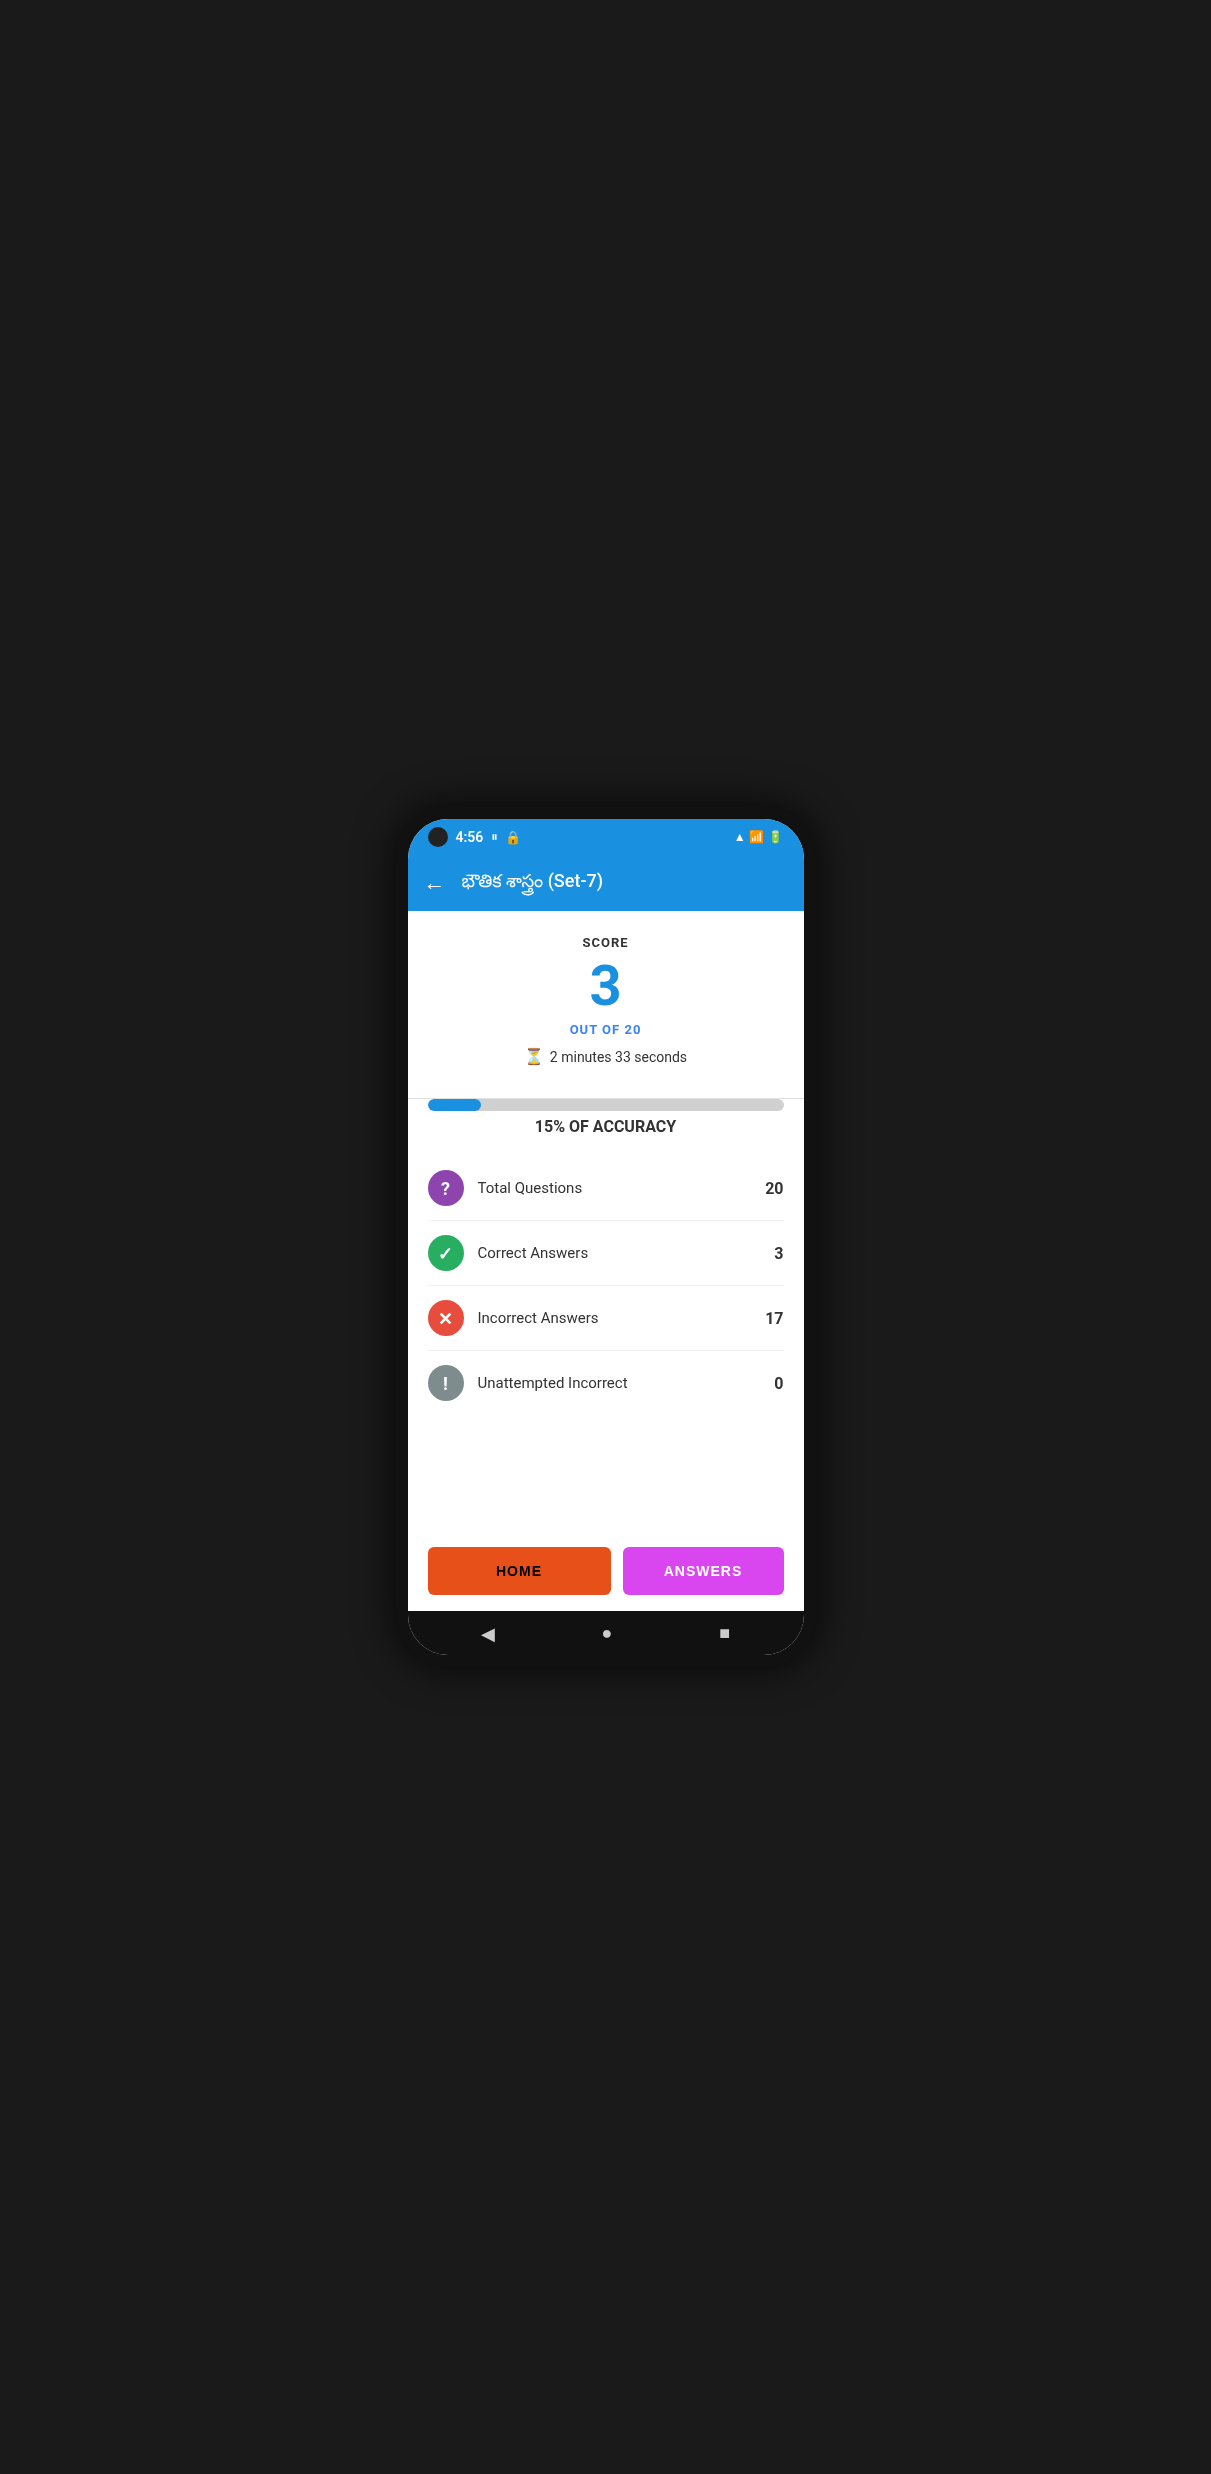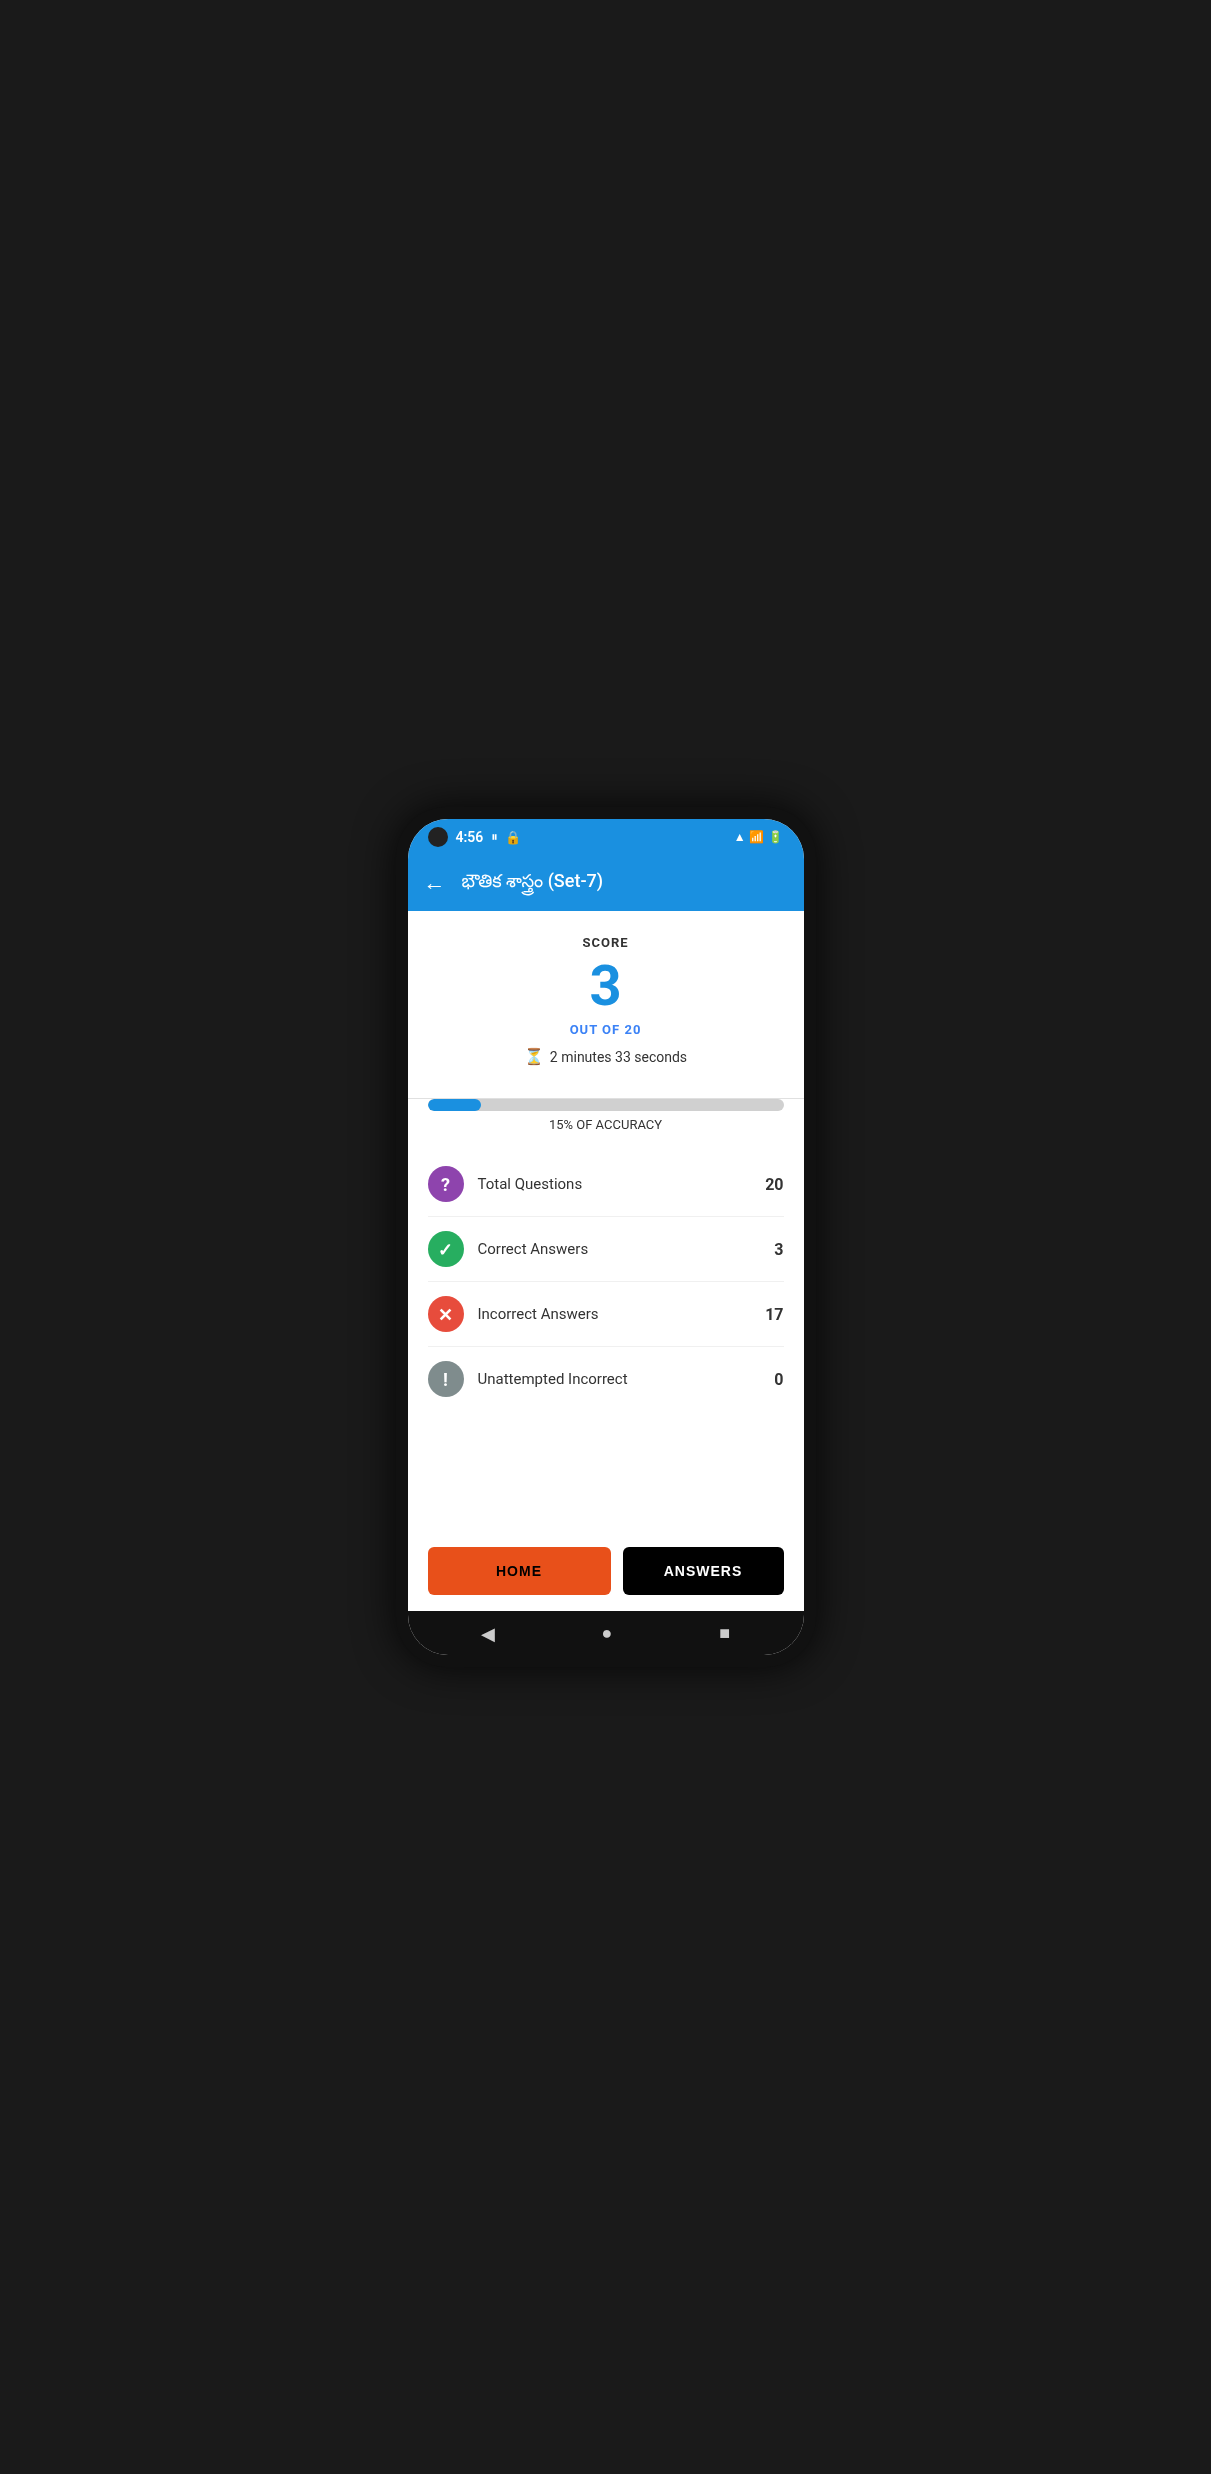--- a/index.html
+++ b/index.html
@@ -145,22 +145,22 @@
       margin-bottom: 6px;
     }
     .progress-bar-fill {
       background: #1a90e0;
       height: 100%;
       border-radius: 6px;
       width: 15%;
     }
     .accuracy-label {
       text-align: center;
-      font-size: 13px;
-      font-weight: 400;
+      font-size: 16px;
+      font-weight: 700;
       color: #333;
     }
     
     .stats-list {
       padding: 8px 20px;
     }
     .stat-row {
       display: flex;
       align-items: center;
       padding: 14px 0;
@@ -211,21 +211,21 @@
       border-radius: 6px;
       padding: 16px;
       font-size: 14px;
       font-weight: 700;
       letter-spacing: 1px;
       cursor: pointer;
       text-align: center;
     }
     .btn-answers {
       flex: 1;
-      background: #000000;
+      background: #d946ef;
       color: #fff;
       border: none;
       border-radius: 6px;
       padding: 5px;
       font-size: 14px;
       font-weight: 700;
       letter-spacing: 1px;
       cursor: pointer;
       text-align: center;
     }

